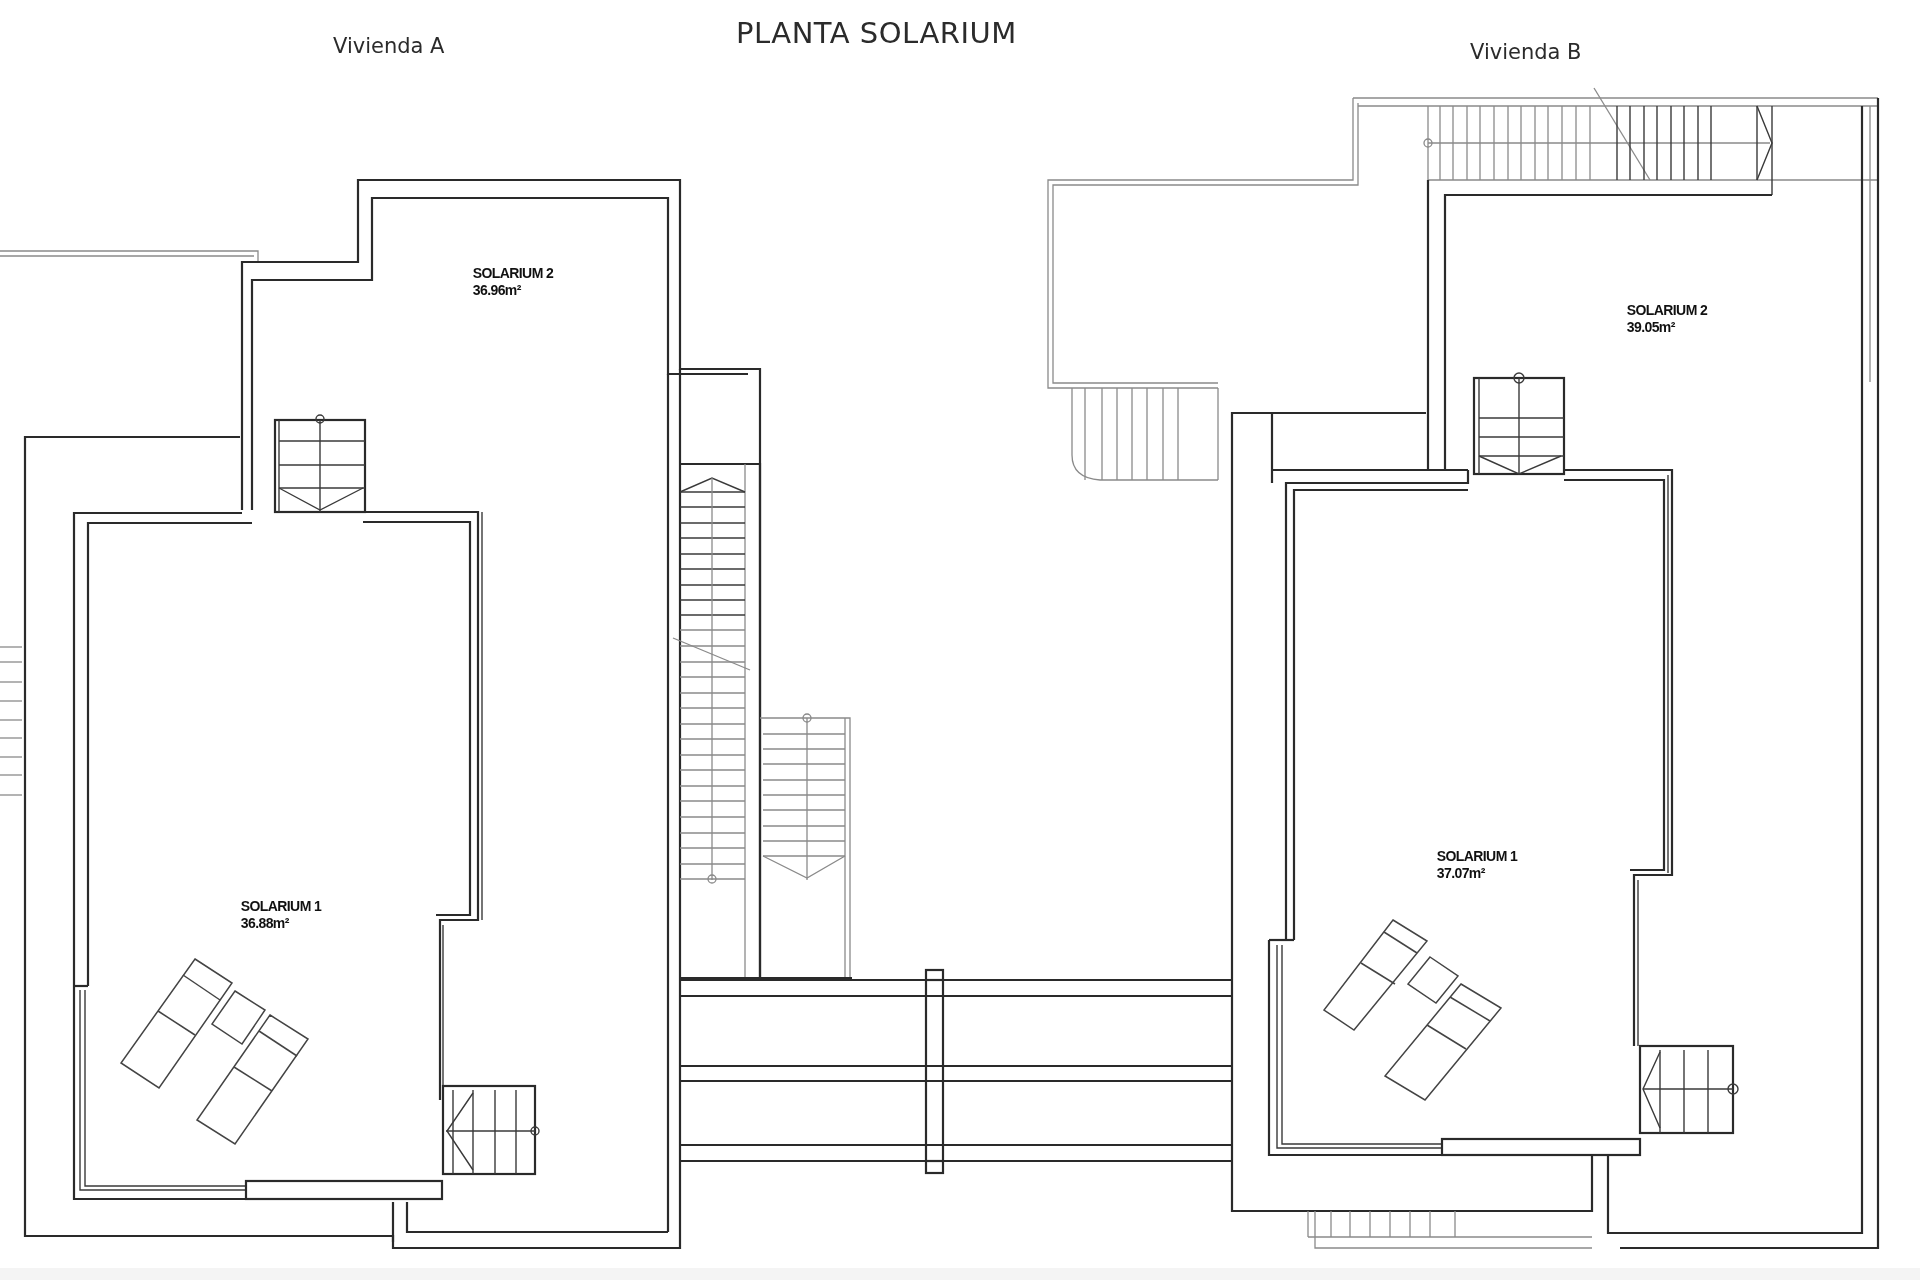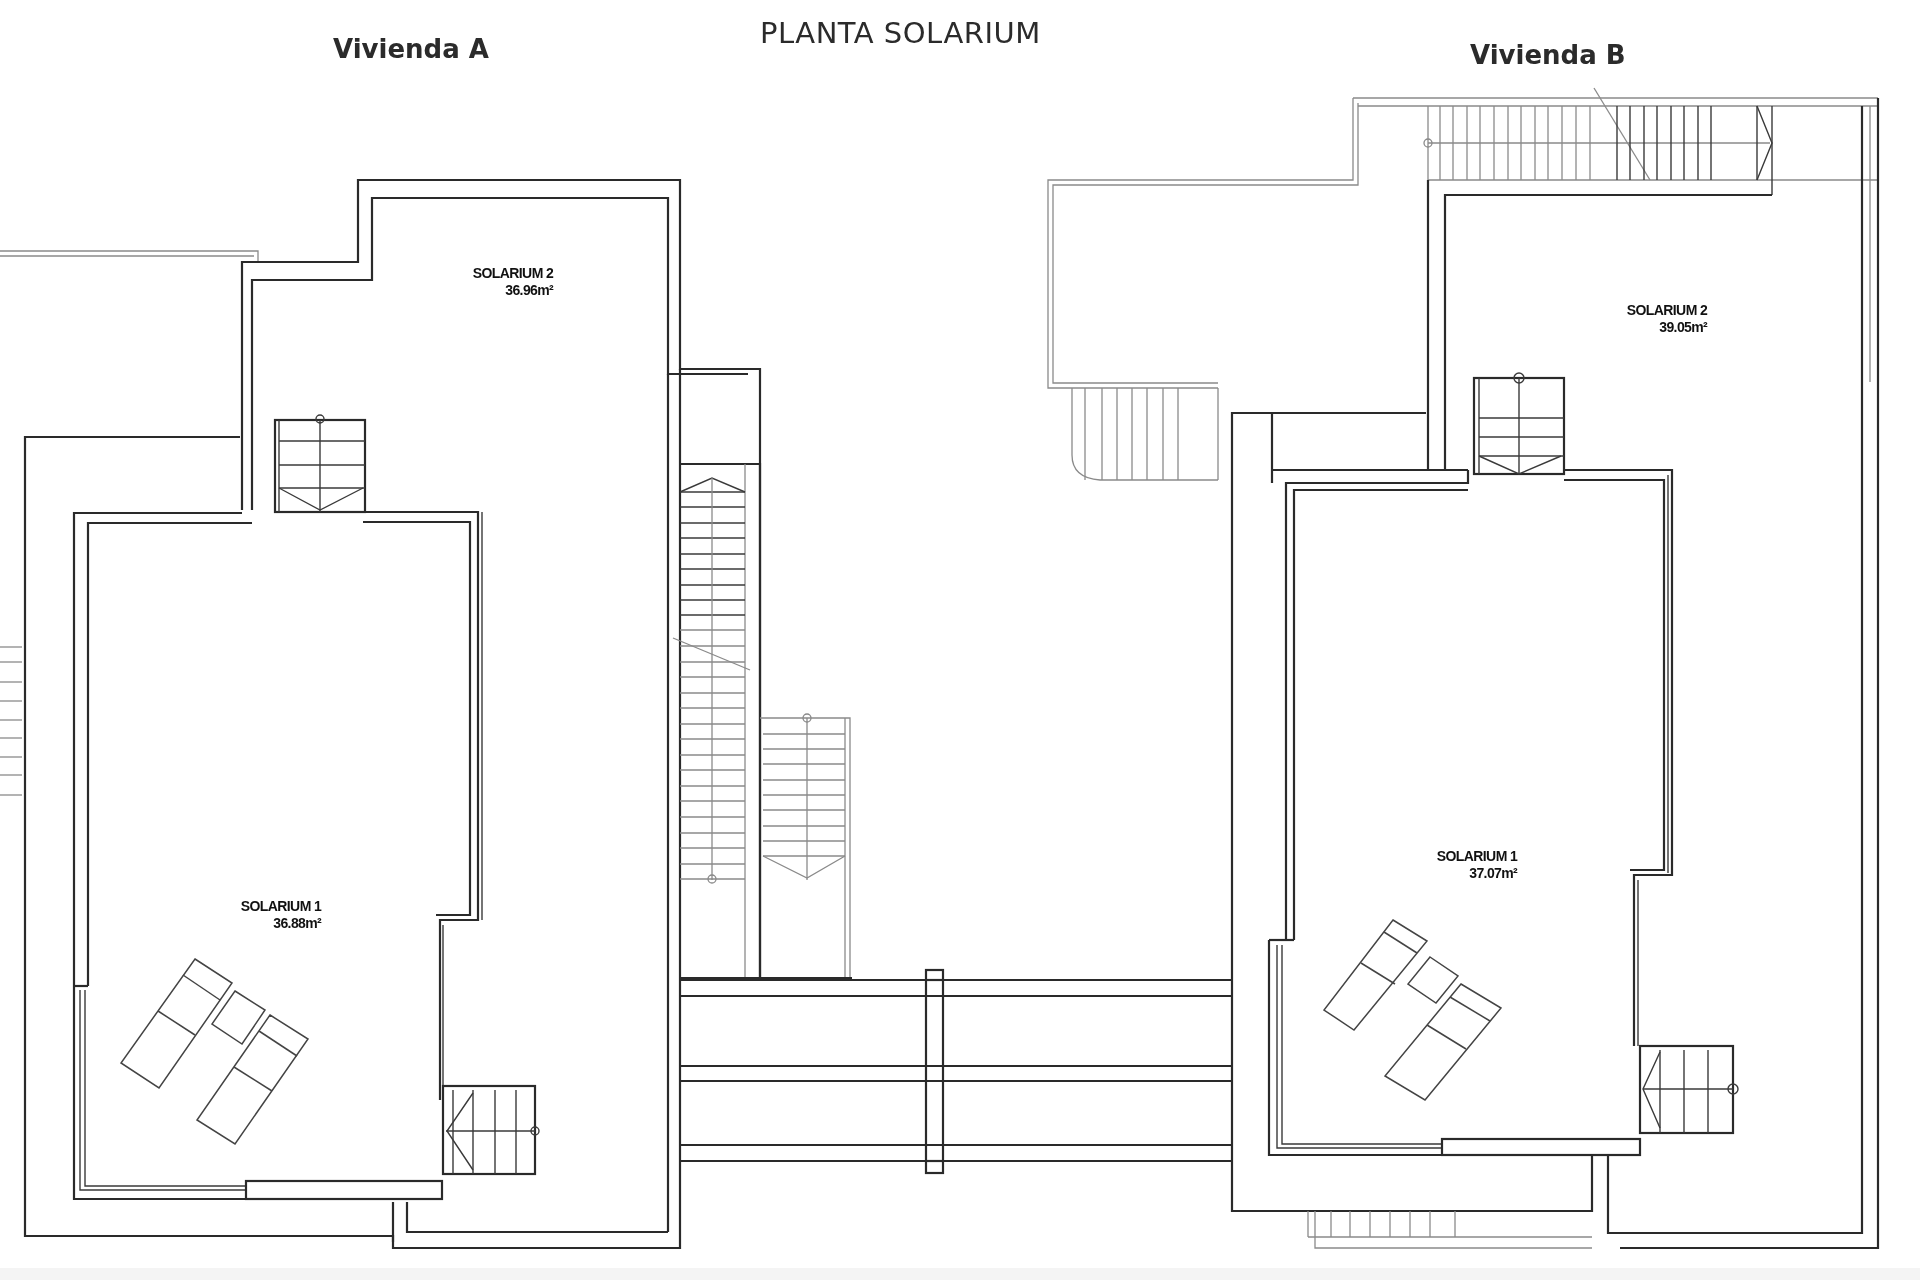--- a/index.html
+++ b/index.html
@@ -2,23 +2,23 @@
 <html><head>
 <meta charset="utf-8">
 <style>
   html, body { margin: 0; padding: 0; background: #ffffff; }
   body { width: 1920px; height: 1280px; position: relative; overflow: hidden; font-family: "Liberation Sans", sans-serif; }
   #plan { position: absolute; left: 0; top: 0; width: 1920px; height: 1280px; }
   .w { fill: none; stroke: #2a2a2a; stroke-width: 2.2; }
   .wt { fill: none; stroke: #3a3a3a; stroke-width: 1.4; }
   .g { fill: none; stroke: #8a8a8a; stroke-width: 1.3; }
   .fur { fill: none; stroke: #444; stroke-width: 1.5; }
-  .title { position: absolute; font-family: "DejaVu Sans", sans-serif; color: #2b2b2b; font-size: 29px; letter-spacing: 0.5px; margin-left: 24px; }
-  .house { position: absolute; font-family: "DejaVu Sans", sans-serif; font-weight: bold; color: #2b2b2b; font-size: 26px; }
-  .room { position: absolute; text-align: right; font-family: "Liberation Sans", sans-serif; font-weight: bold; color: #111; font-size: 14px; line-height: 17px; letter-spacing: -0.6px; transform: translateX(-50%); white-space: nowrap; }
+  .title { position: absolute; font-family: "DejaVu Sans", sans-serif; color: #2b2b2b; font-size: 29px; letter-spacing: 0.5px; }
+  .house { position: absolute; font-family: "DejaVu Sans", sans-serif; font-weight: normal; color: #2b2b2b; font-size: 21px; }
+  .room { position: absolute; text-align: left; font-family: "Liberation Sans", sans-serif; font-weight: bold; color: #111; font-size: 14px; line-height: 17px; letter-spacing: -0.6px; transform: translateX(-50%); white-space: nowrap; }
   .room .area { display: block; }
   .bottom-strip { position: absolute; left: 0; top: 1268px; width: 1920px; height: 12px; background: #f4f4f4; }
 </style>
 </head>
 <body>
 
 <div class="title" style="left:736px; top:16px;">PLANTA SOLARIUM</div>
 <div class="house" style="left:333px; top:34px;">Vivienda A</div>
 <div class="house" style="left:1470px; top:40px;">Vivienda B</div>
 

